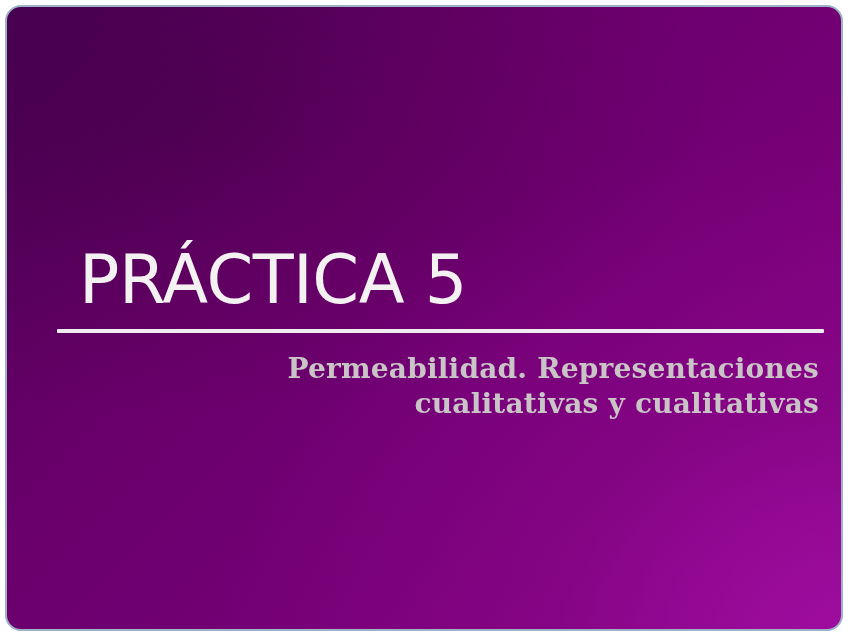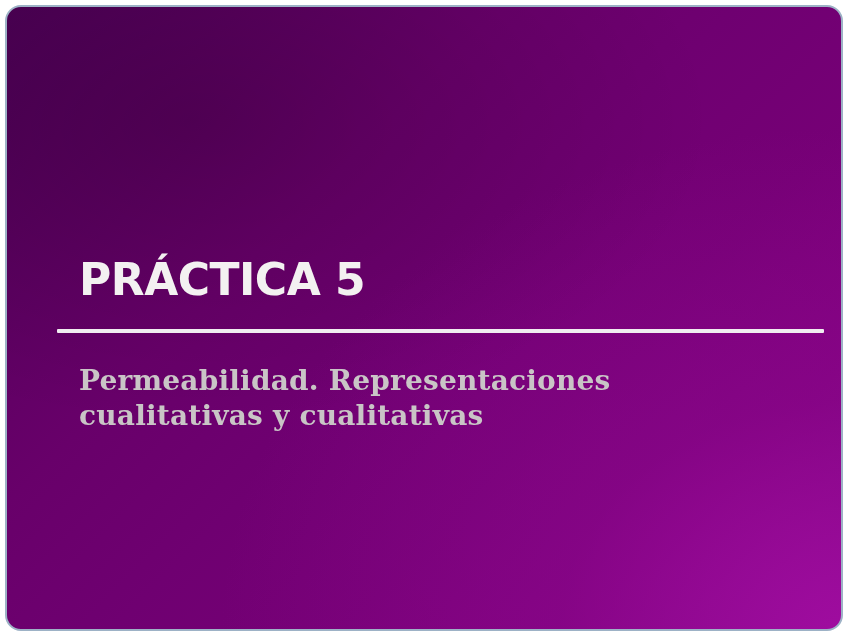--- a/index.html
+++ b/index.html
@@ -67,22 +67,22 @@
     width: 100%;
     height: 100%;
   }
 
   #slide-title {
     position: absolute;
     left: 72px;
     top: 238px;
     margin: 0;
     font-family: "DejaVu Sans", "Liberation Sans", sans-serif;
-    font-weight: 700;
-    font-size: 44px;
+    font-weight: 400;
+    font-size: 67px;
     line-height: 70px;
     letter-spacing: -0.5px;
     color: #f3f1f1;
     white-space: nowrap;
     text-align: left;
   }
 
   #title-divider {
     position: absolute;
     left: 50px;
@@ -91,28 +91,28 @@
     height: 4px;
     background: #f0edf0;
     border-radius: 1px;
   }
 
   #slide-subtitle {
     position: absolute;
     left: 60px;
     top: 344px;
     width: 752px;
-    margin: 12px;
+    margin: 0;
     font-family: "DejaVu Serif", "Liberation Serif", serif;
     font-weight: 700;
     font-size: 28px;
     line-height: 35px;
     letter-spacing: 0.2px;
     color: #c9c5c6;
-    text-align: left;
+    text-align: right;
   }
   #slide-subtitle .sub-line {
     display: block;
     white-space: nowrap;
   }
 </style>
 </head>
 <body>
 
 <div id="slide-viewport">

